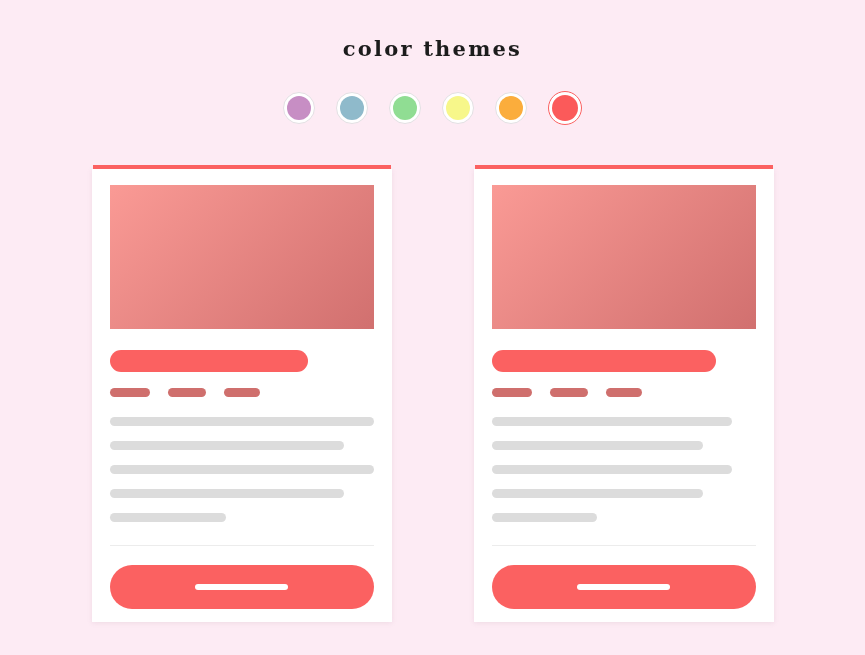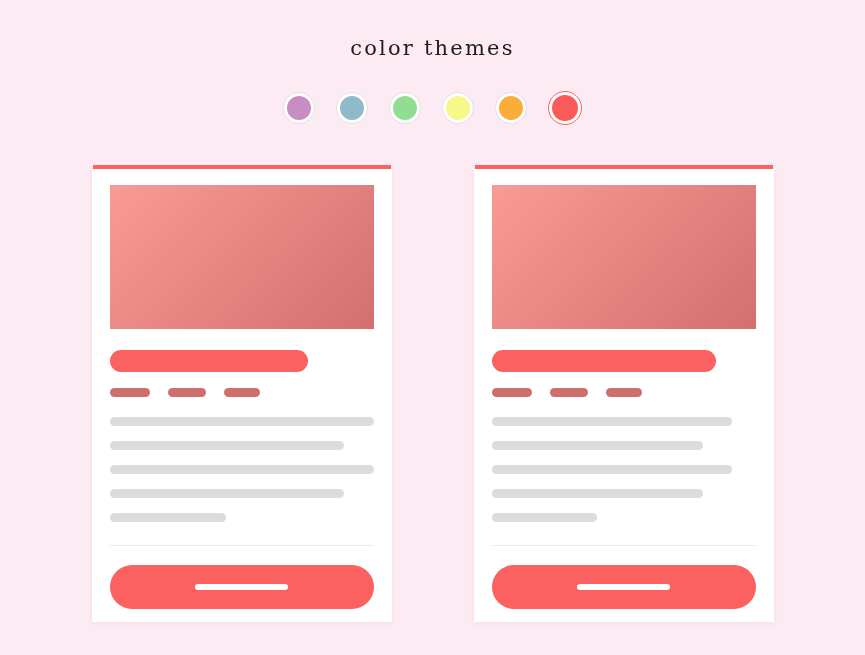--- a/index.html
+++ b/index.html
@@ -19,21 +19,21 @@
   .page-title {
     position: absolute;
     top: 22px;
     left: 0;
     width: 865px;
     text-align: center;
     font-family: "DejaVu Serif", serif;
     font-size: 21px;
     letter-spacing: 2.2px;
     color: #1c1c1c;
-    font-weight: 400;
+    font-weight: 700;
     white-space: nowrap;
   }
 
   
   .swatch-row {
     position: absolute;
     top: 91px;
     left: 0;
     width: 865px;
     display: flex;

